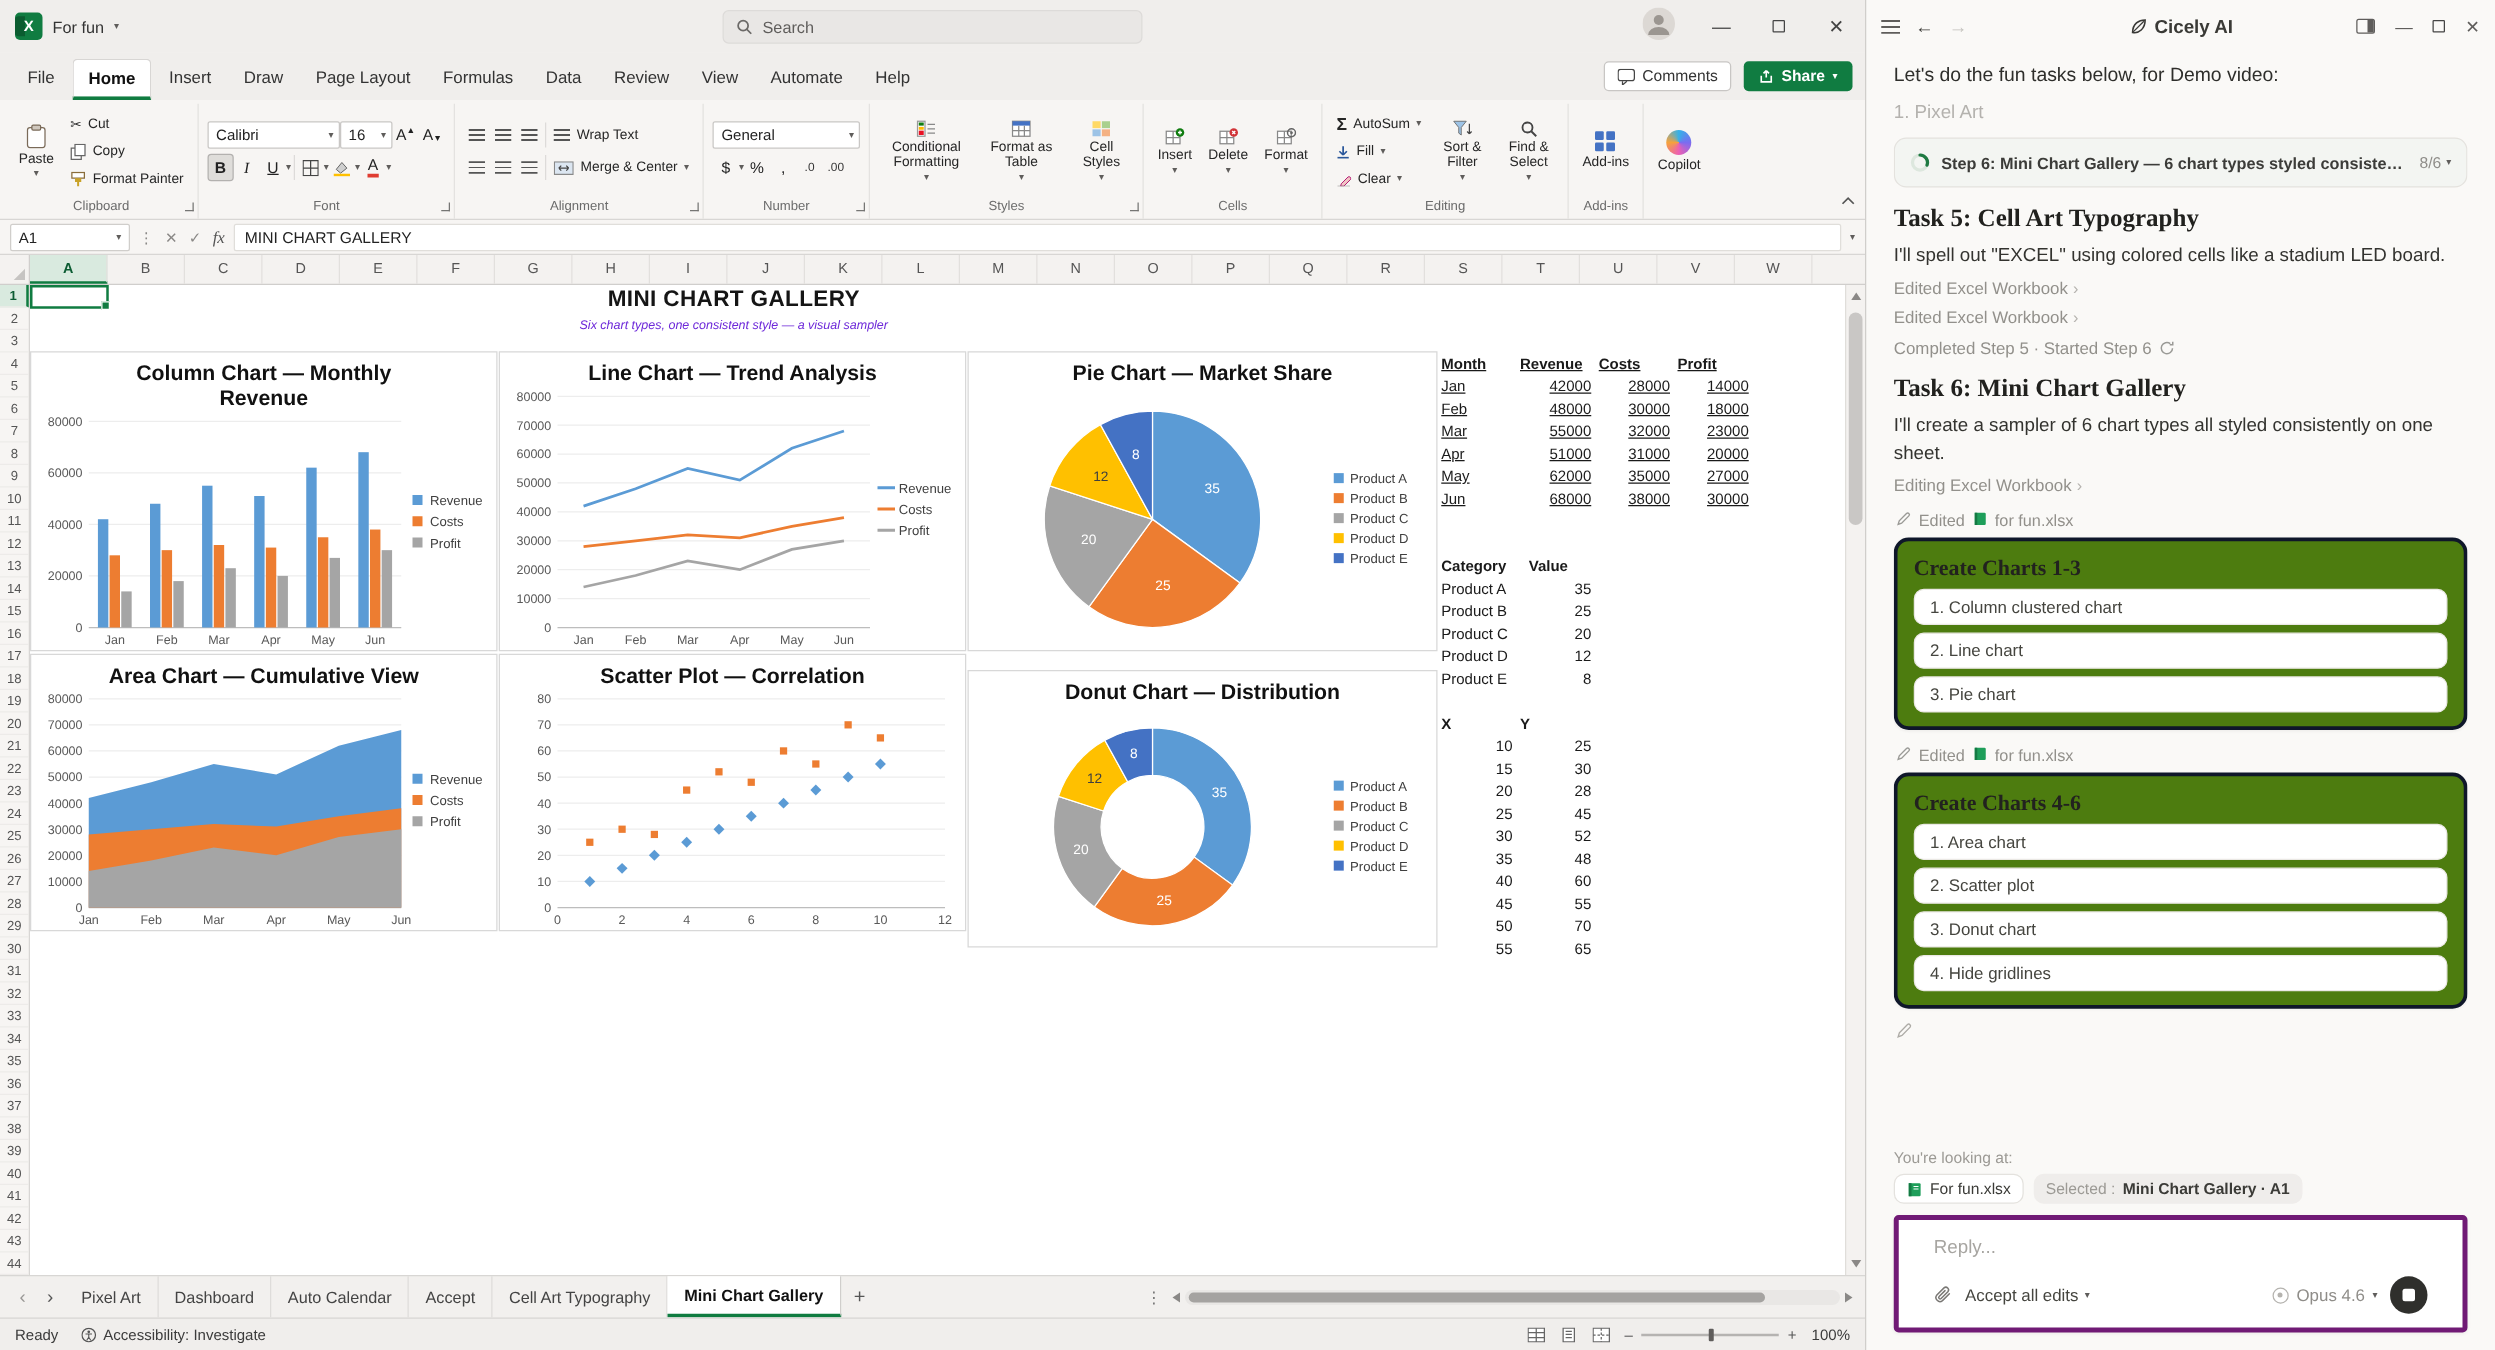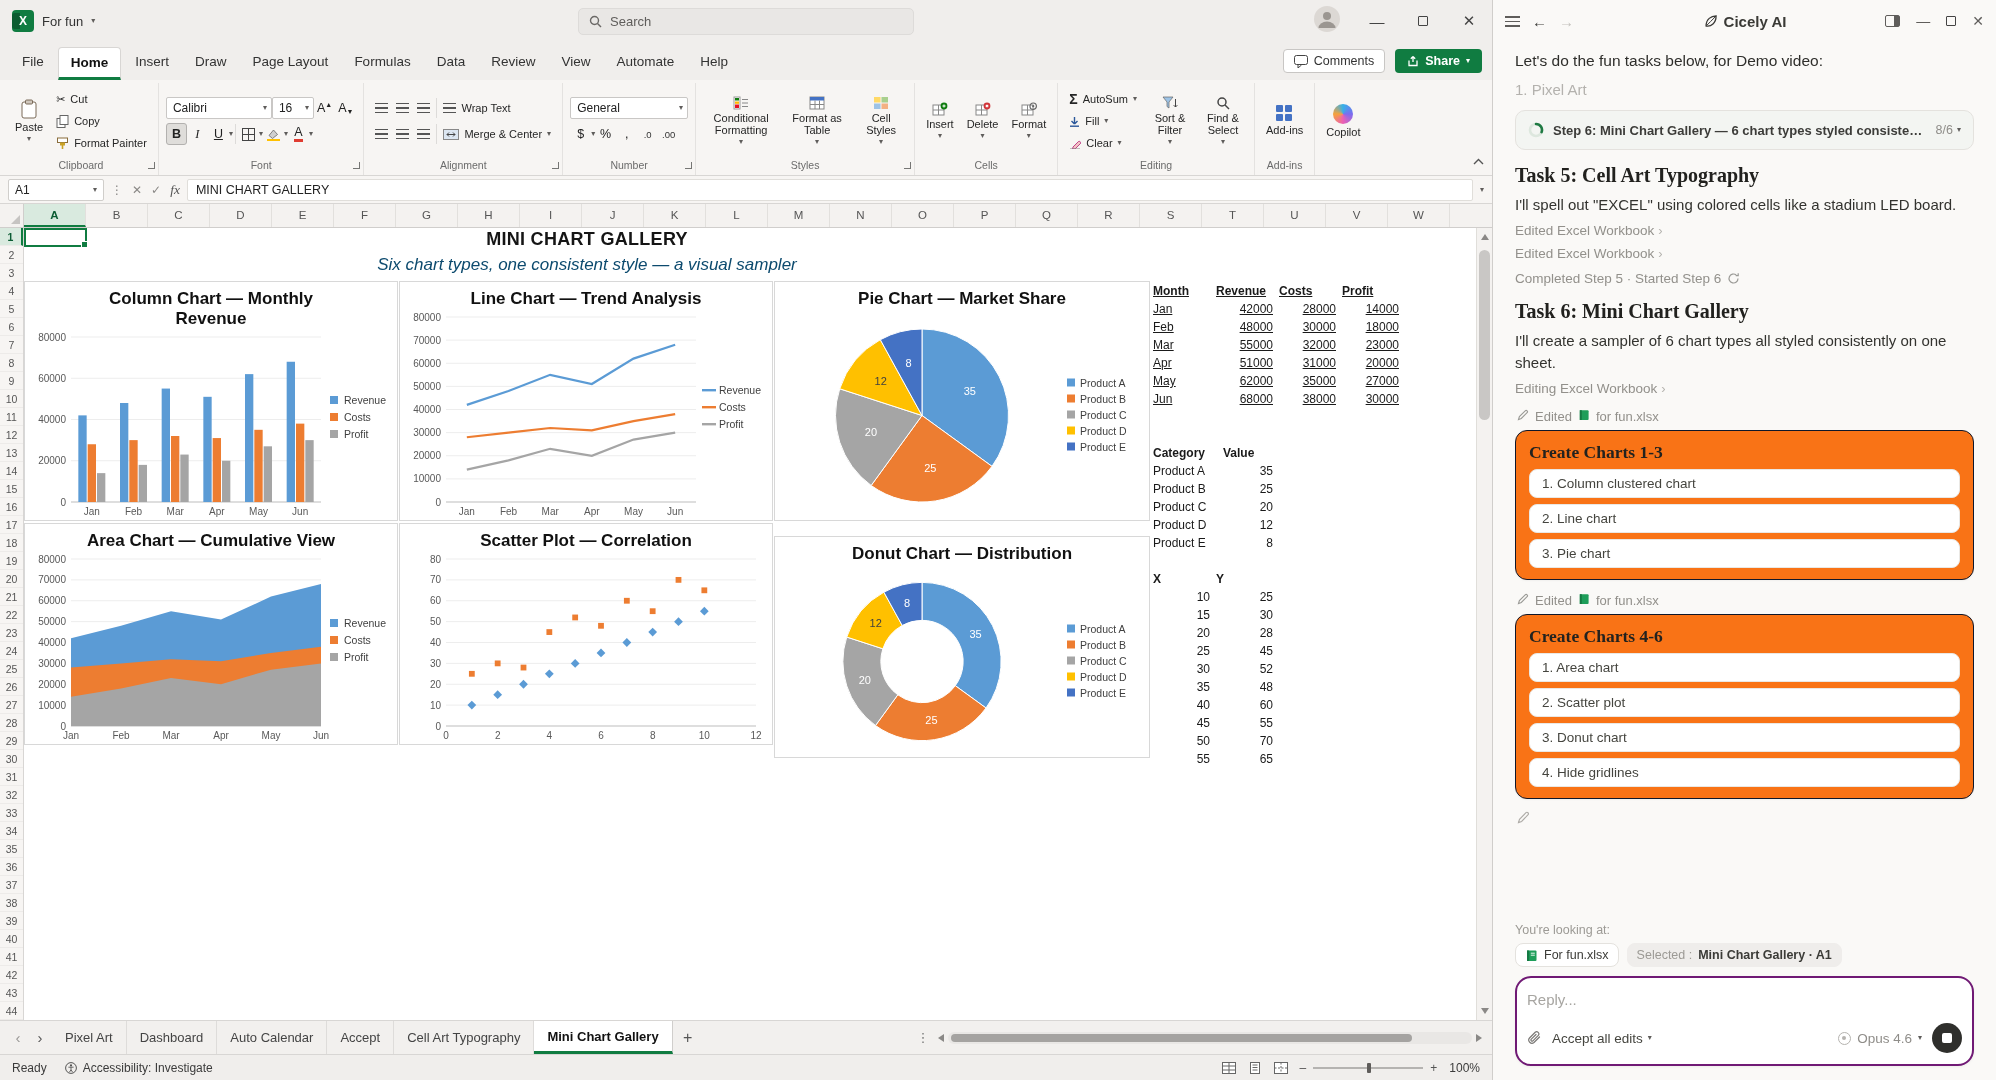--- a/index.html
+++ b/index.html
@@ -67,21 +67,21 @@
 .gcol.selcol{background:#d9eadf;color:#0c5c33;font-weight:700;border-bottom:2px solid #107C41}
 .ghfill{flex:1}
 .grid-body{flex:1;display:flex;position:relative;background:#fff;overflow:hidden;min-height:0}
 .gutter{width:24px;background:#f7f5f3;border-right:1px solid #d8d6d4;flex:none}
 .grow{height:18px;line-height:18px;text-align:center;font-size:10.5px;color:#555;border-bottom:1px solid #edebe9}
 .grow.selrow{background:#d9eadf;color:#0c5c33;font-weight:700;border-right:2px solid #107C41}
 .cells{flex:1;position:relative;background:#fff;overflow:hidden}
 .sel-a1{position:absolute;left:0;top:0;width:63px;height:19px;border:2px solid #107C41;z-index:6}
 .sel-a1::after{content:"";position:absolute;right:-3px;bottom:-3px;width:5px;height:5px;background:#107C41;border:1px solid #fff}
 .sheet-title{position:absolute;left:0;top:1px;width:1126px;text-align:center;font-size:18px;font-weight:700;color:#151515;letter-spacing:.3px}
-.sheet-sub{position:absolute;left:0;top:27px;width:1126px;text-align:center;font-size:17px;font-style:italic;color:#0c4a6e}
+.sheet-sub{position:absolute;left:0;top:27px;width:1126px;text-align:center;font-size:10px;font-style:italic;color:#6d28d9}
 .chart{position:absolute;background:#fff;border:1px solid #d8d8d8;display:flex;flex-direction:column}
 .chart-title{text-align:center;font-weight:700;font-size:17px;color:#111;padding-top:7px;line-height:1.18}
 .chart-title.wrap2{max-width:250px;margin:0 auto}
 .chart-plot{flex:1;min-height:0}
 .chart-plot svg text{font-family:"Liberation Sans","DejaVu Sans",sans-serif}
 .tk{font-size:10px;fill:#595959}
 .tk2{font-size:10.5px;fill:#3f3f3f}
 .plbl{font-size:11px}
 .stable{position:absolute;font-size:12px;color:#1a1a1a}
 .strow{display:flex;height:18px;line-height:18px}
@@ -132,32 +132,32 @@
 .faded{font-size:15px;color:#b4b2ae;margin-top:11px}
 .stepbanner{margin-top:12px;height:40px;border:1px solid #e4e2de;background:#f3f5f2;border-radius:10px;display:flex;align-items:center;gap:9px;padding:0 12px}
 .sb-label{font-size:13px;color:#3c3c39;font-weight:600;flex:1;white-space:nowrap;overflow:hidden;text-overflow:ellipsis}
 .sb-prog{font-size:12.5px;color:#8f8d89;display:flex;align-items:center;gap:4px}
 .theading{font-family:"Liberation Serif","DejaVu Serif",serif;font-size:20px;font-weight:700;color:#21211e;margin-top:14px}
 .pp{font-size:15px;color:#33332f;line-height:1.42;margin-top:7px}
 .plink{font-size:13.5px;color:#92908b;margin-top:8px;display:flex;align-items:center;gap:4px}
 .plink .chev{color:#b5b3af;font-size:13px}
 .pstatus{font-size:13.5px;color:#92908b;margin-top:10px;display:flex;align-items:center;gap:6px}
 .edit-hdr{display:flex;align-items:center;gap:6px;font-size:13px;color:#92908b;margin-top:13px;padding-left:2px}
-.ecard{border:1px solid #0f172a;background:#f97316;border-radius:12px;padding:11px 13px 11px;margin-top:6px;box-shadow:0 1px 2px rgba(0,0,0,.04)}
+.ecard{border:3px solid #0f172a;background:#4d7c0f;border-radius:12px;padding:11px 13px 11px;margin-top:6px;box-shadow:0 1px 2px rgba(0,0,0,.04)}
 .ecard-title{font-family:"Liberation Serif","DejaVu Serif",serif;font-size:17.5px;font-weight:700;color:#22221f}
 .ecard-item{border:1px solid #eae8e4;border-radius:8px;padding:6px 12px;font-size:13.5px;color:#45453f;margin-top:6px;background:#fff}
 .penrow{margin-top:11px;padding-left:2px}
 .pfoot{margin-top:8px;flex:none}
 .looking{font-size:12.5px;color:#9c9a95}
 .chips{display:flex;gap:8px;margin-top:6px;align-items:center}
 .chip{display:flex;align-items:center;gap:6px;font-size:12.5px;color:#3b3b37;border:1px solid #e4e2de;background:#fff;border-radius:8px;padding:4px 9px;white-space:nowrap}
 .chip.gray{background:#efedeb;border-color:#efedeb}
 .chip .lab{color:#9c9a95}
 .chip .val{font-weight:600}
-.composer{margin-top:9px;border:2px solid #701a75;background:#fff;border-radius:16px;padding:13px 10px 11px;box-shadow:0 1px 3px rgba(0,0,0,.05)}
+.composer{margin-top:9px;border:4px solid #701a75;background:#fff;border-radius:4px;padding:13px 28px 11px;box-shadow:0 1px 3px rgba(0,0,0,.05)}
 .reply-ph{font-size:15px;color:#a7a5a1}
 .comp-row{display:flex;align-items:center;gap:10px;margin-top:15px}
 .accept{font-size:13.5px;color:#45453f;display:flex;align-items:center;gap:5px}
 .model{margin-left:auto;display:flex;align-items:center;gap:6px;font-size:13.5px;color:#8f8d89}
 .modeldot{width:13px;height:13px;border-radius:50%;border:1.4px solid #b5b3af;position:relative}
 .modeldot::after{content:"";position:absolute;left:3.2px;top:3.2px;width:4px;height:4px;border-radius:50%;background:#b5b3af}
 .stopbtn{width:30px;height:30px;border-radius:50%;background:#2f2f2c;display:flex;align-items:center;justify-content:center;flex:none}
 .stopbtn::after{content:"";width:10px;height:10px;border-radius:2px;background:#fff}
 </style>
 </head>

